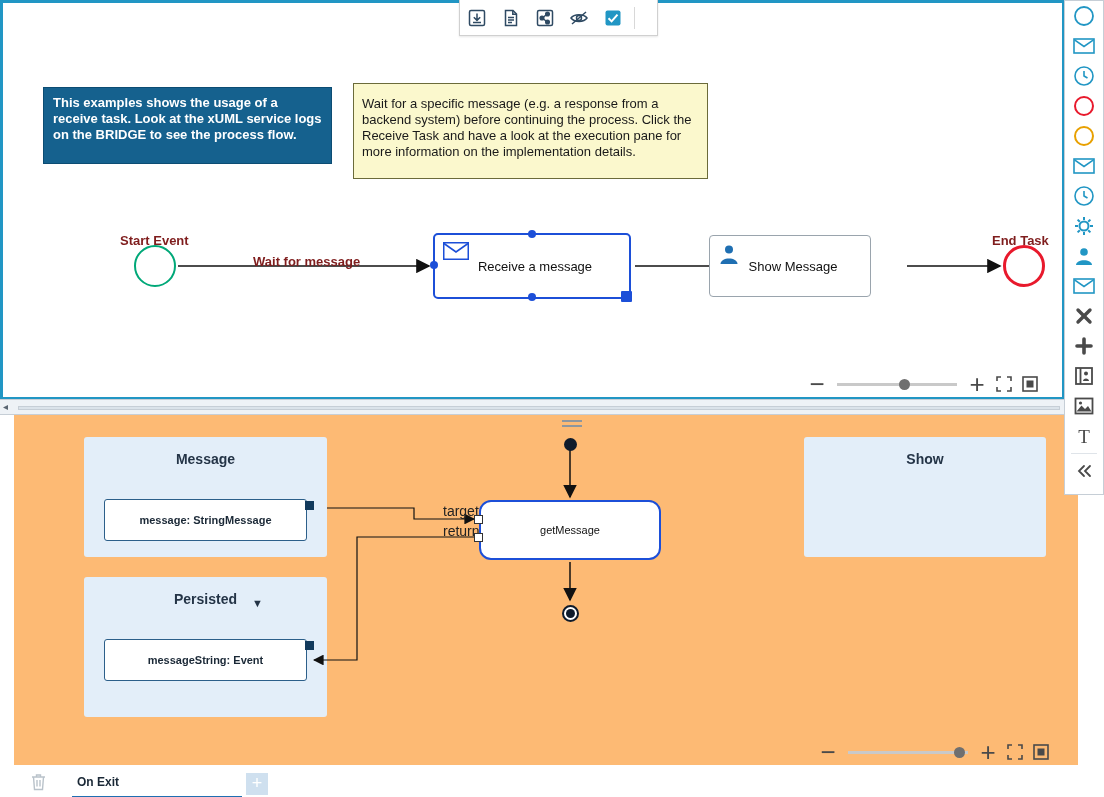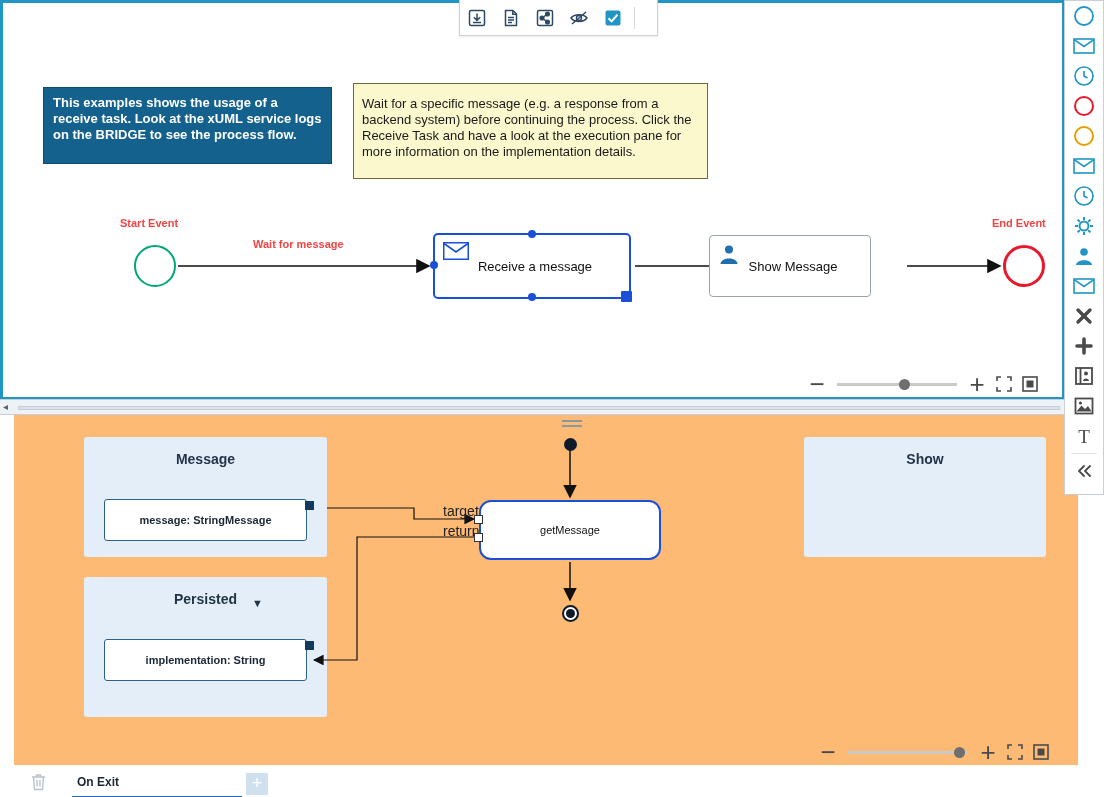--- a/index.html
+++ b/index.html
@@ -70,24 +70,25 @@
     border: 1px solid #6b6b3a;
     color: #1a1a1a;
     font-size: 13px;
     line-height: 16px;
     padding: 12px 8px;
   }
 
   
   .lbl {
     position: absolute;
-    font-size: 11px;
+    font-size: 13px;
     font-weight: bold;
-    color: #ef4444;
+    color: #7f1d1d;
     white-space: nowrap;
+    margin-top: 16px;
   }
   .start-ev {
     position: absolute;
     left: 131px; top: 242px;
     width: 42px; height: 42px;
     border: 2px solid #00a878;
     border-radius: 50%;
     background: #fff;
   }
   .end-ev {
@@ -276,21 +277,21 @@
         <marker id="arr" markerWidth="9" markerHeight="9" refX="8" refY="4.5" orient="auto">
           <path d="M0,0 L9,4.5 L0,9 z" fill="#111"></path>
         </marker>
       </defs>
       <line x1="175" y1="263" x2="426" y2="263" stroke="#111" stroke-width="1.6" marker-end="url(#arr)"></line>
       <line x1="632" y1="263" x2="738" y2="263" stroke="#111" stroke-width="1.6" marker-end="url(#arr)"></line>
       <line x1="904" y1="263" x2="997" y2="263" stroke="#111" stroke-width="1.6" marker-end="url(#arr)"></line>
     </svg>
 
     <div class="lbl" style="left:117px; top:214px;">Start Event</div>
-    <div class="lbl" style="left:989px; top:214px;">End Event</div>
+    <div class="lbl" style="left:989px; top:214px;">End Task</div>
     <div class="lbl" style="left:250px; top:235px;">Wait for message</div>
 
     <div class="start-ev"></div>
     <div class="end-ev"></div>
 
     <div class="task selected" style="left:430px; top:230px; width:198px; height:66px;">
       <span class="task-icon">
         <svg width="26" height="18" viewBox="0 0 26 18">
             <rect x="0.7" y="0.7" width="24.6" height="16.6" fill="#fff" stroke="#1c4fd8" stroke-width="1.6"></rect>
             <path d="M1,1.5 L13,10 L25,1.5" fill="none" stroke="#1c4fd8" stroke-width="1.6"></path>
@@ -392,21 +393,21 @@
       <div class="group-title">Persisted</div>
       <span style="position:absolute; left:168px; top:20px; font-size:11px; color:#243447;">▼</span>
     </div>
     <div class="group-box" style="left:790px; top:22px; width:242px; height:120px;">
       <div class="group-title">Show</div>
     </div>
 
     <div class="attr-box" style="left:90px; top:84px; width:203px; height:42px;">message: StringMessage</div>
     <div class="attr-port" style="left:291px; top:86px;"></div>
 
-    <div class="attr-box" style="left:90px; top:224px; width:203px; height:42px;">implementation: String</div>
+    <div class="attr-box" style="left:90px; top:224px; width:203px; height:42px;">messageString: Event</div>
     <div class="attr-port" style="left:291px; top:226px;"></div>
 
     <svg class="act">
       <defs>
         <marker id="arr2" markerWidth="9" markerHeight="9" refX="8" refY="4.5" orient="auto">
           <path d="M0,0 L9,4.5 L0,9 z" fill="#111"></path>
         </marker>
       </defs>
 
       <line x1="556" y1="450" x2="556" y2="497" stroke="#111" stroke-width="1.5" marker-end="url(#arr2)" transform="translate(0,-415)"></line>

